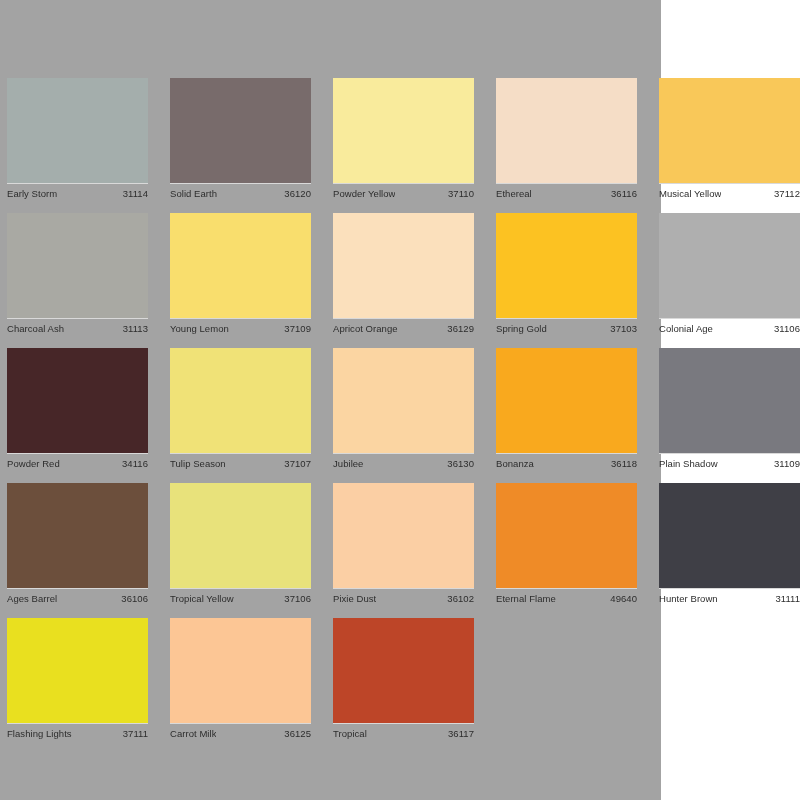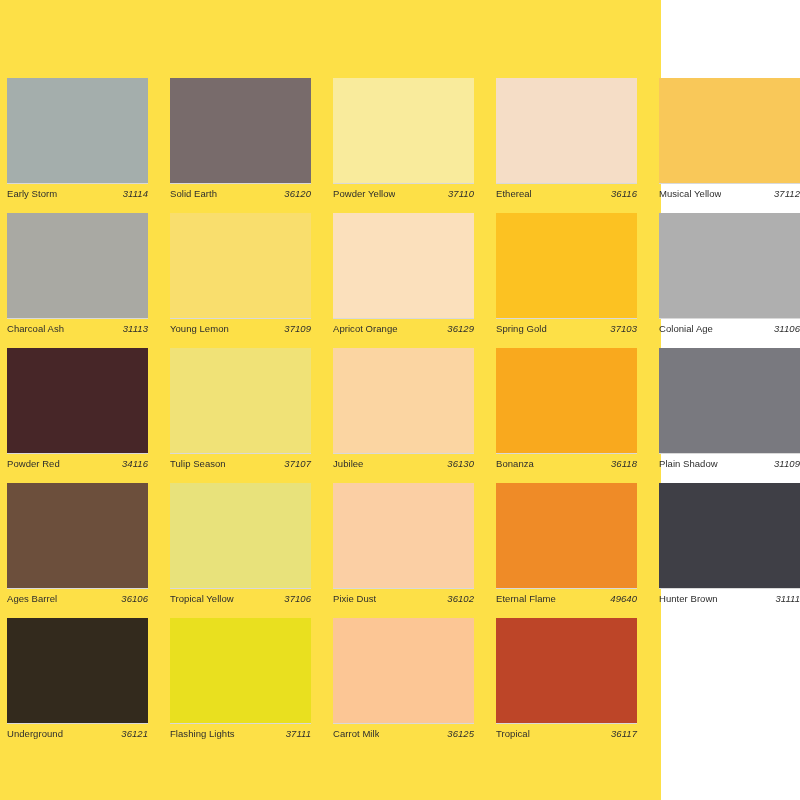--- a/index.html
+++ b/index.html
@@ -13,21 +13,21 @@
     width: 800px;
     height: 800px;
     font-family: "Liberation Sans", sans-serif;
     overflow: hidden;
   }
 
   #palette-sheet {
     position: relative;
     width: 661px;
     height: 800px;
-    background: #fde047;
+    background: #a3a3a3;
     padding: 78px 12px 0 7px;
   }
 
   .swatch-grid {
     display: grid;
     grid-template-columns: repeat(5, 141px);
     column-gap: 22px;
     row-gap: 12px;
     width: 769px;
   }
@@ -64,21 +64,20 @@
     max-width: 95px;
   }
 
   .swatch-code {
     font-size: 9.5px;
     line-height: 12px;
     color: #2d2d2d;
     letter-spacing: 0.05px;
     white-space: nowrap;
     text-align: right;
-    font-style: italic;
   }
 </style>
 </head>
 <body>
 
 <div id="palette-sheet">
   <div class="swatch-grid">
       <div class="swatch-cell">
         <div class="swatch-chip" style="background-color: rgb(164, 174, 172);"></div>
         <div class="swatch-label-row">
@@ -213,27 +212,20 @@
         </div>
       </div>
       <div class="swatch-cell">
         <div class="swatch-chip" style="background-color: rgb(63, 63, 70);"></div>
         <div class="swatch-label-row">
           <span class="swatch-name">Hunter Brown</span>
           <span class="swatch-code">31111</span>
         </div>
       </div>
       <div class="swatch-cell">
-        <div class="swatch-chip" style="background-color: rgb(51, 42, 29);"></div>
-        <div class="swatch-label-row">
-          <span class="swatch-name">Underground</span>
-          <span class="swatch-code">36121</span>
-        </div>
-      </div>
-      <div class="swatch-cell">
         <div class="swatch-chip" style="background-color: rgb(233, 224, 31);"></div>
         <div class="swatch-label-row">
           <span class="swatch-name">Flashing Lights</span>
           <span class="swatch-code">37111</span>
         </div>
       </div>
       <div class="swatch-cell">
         <div class="swatch-chip" style="background-color: rgb(252, 198, 149);"></div>
         <div class="swatch-label-row">
           <span class="swatch-name">Carrot Milk</span>

